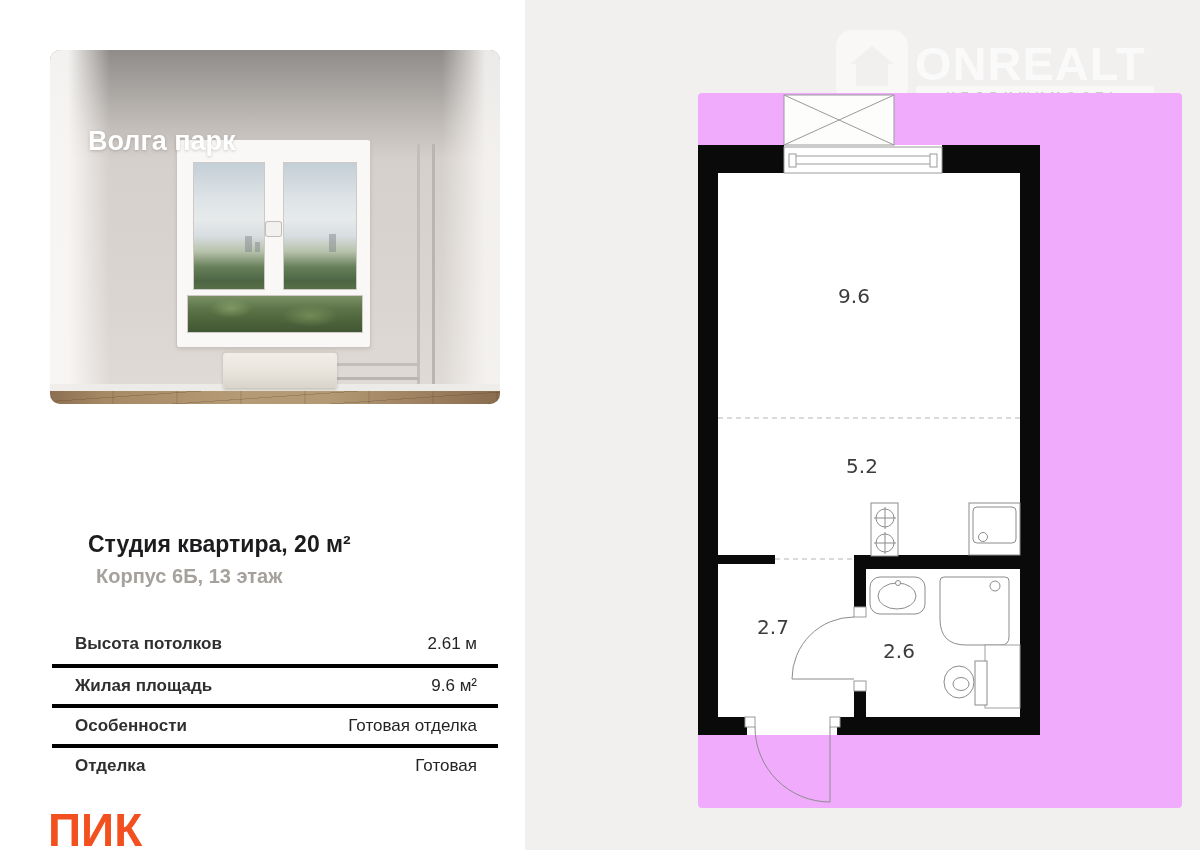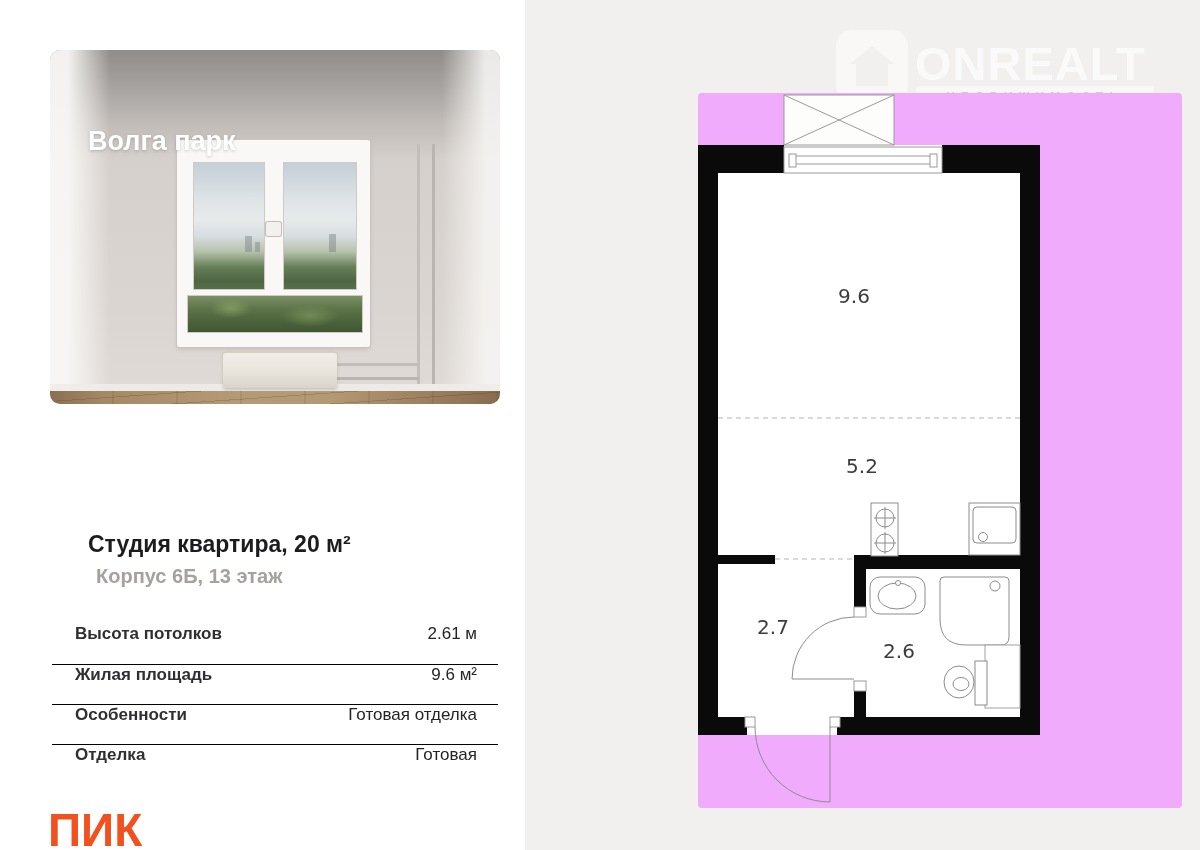--- a/index.html
+++ b/index.html
@@ -62,23 +62,23 @@
       linear-gradient(90deg,#8b6f51 0%,#a58964 12%,#b59a76 42%,#b39974 62%,#9b7e5d 85%,#886c4e 100%);}
   #photo-vignette{left:0;top:0;width:450px;height:415px;
     background:radial-gradient(135% 120% at 50% 45%,rgba(0,0,0,0) 70%,rgba(45,40,36,.22) 100%);}
   #photo-title{left:38px;top:76px;font-size:27px;font-weight:700;color:#ffffff;
     text-shadow:0 1px 3px rgba(60,55,50,.25);}
 
   #listing-title{left:88px;top:531px;font-size:23px;font-weight:700;color:#1c1c1e;}
   #listing-subtitle{left:88px;top:565px;font-size:20px;font-weight:700;color:#a5a19c;margin-left:8px;}
 
   #spec-table{left:52px;top:624px;width:446px;}
-  .spec-row{height:40px;display:flex;align-items:flex-start;justify-content:space-between;
+  .spec-row{height:40px;display:flex;align-items:center;justify-content:space-between;
     padding:0 21px 0 23px;box-sizing:border-box;gap:48px;}
-  .spec-row + .spec-row{border-top:1px solid #000000;}
+  .spec-row + .spec-row{border-top:4px solid #000000;}
   .spec-label{font-size:17px;font-weight:600;color:#2f2f31;}
   .spec-value{font-size:17px;font-weight:400;color:#242426;}
 
   #pik-logo{left:48px;top:810px;font-size:46px;line-height:40px;font-weight:900;
     color:#f3501f;letter-spacing:0px;font-stretch:condensed;}
 </style>
 </head>
 <body>
 
 <div id="right-panel" class="abs"></div>

